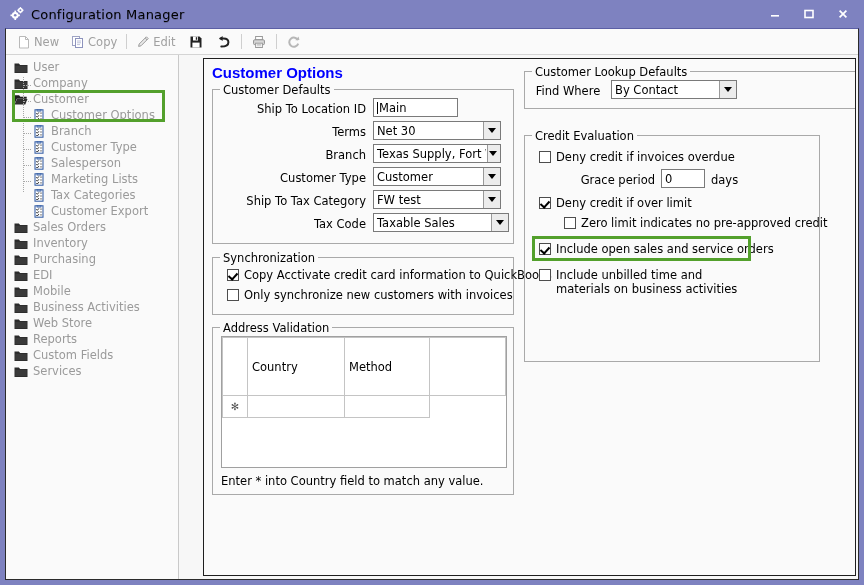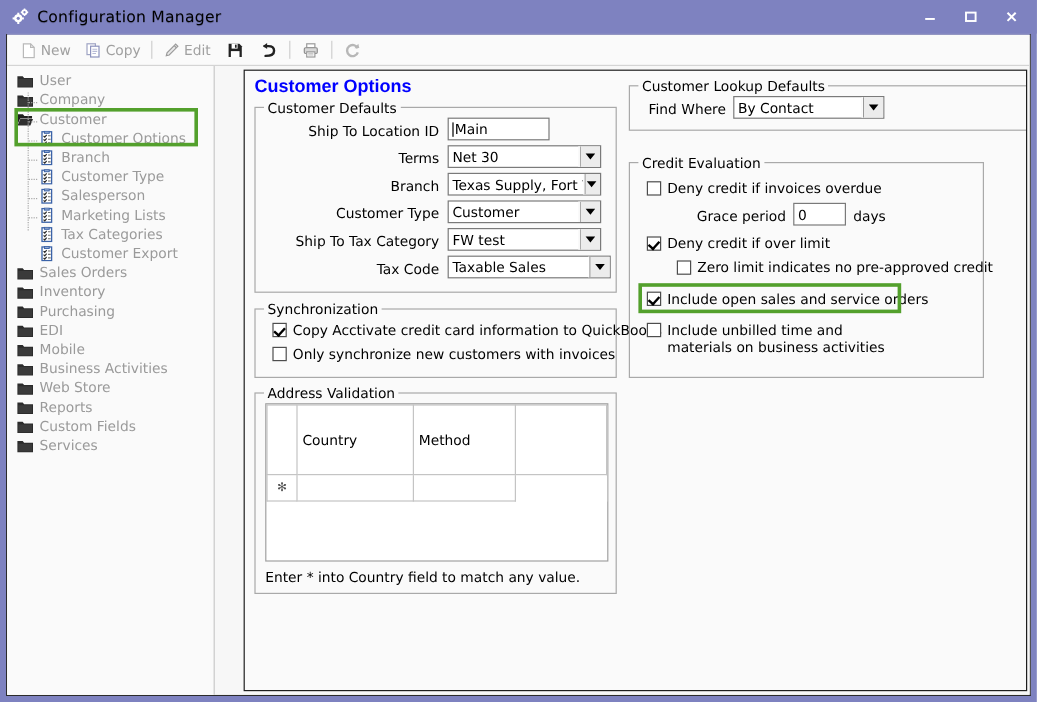--- a/index.html
+++ b/index.html
@@ -569,30 +569,30 @@
                 </tr>
               </tbody>
             </table>
           </div>
 
           <div class="grid-note" style="left:8px;top:146px;">Enter * into Country field to match any value.</div>
         </div>
 
         <div class="gbox" style="left:320px;top:12px;width:348px;height:38px;padding-left:44px;">
           <div class="gtitle">Customer Lookup Defaults</div>
-          <div class="fld-label" style="left:6px;top:12px;width:74px;text-align:right;">Find Where</div>
+          <div class="fld-label" style="left:6px;top:12px;width:74px;text-align:center;">Find Where</div>
           <div class="combo" style="left:86px;top:8px;width:126px;height:19px;">
             <span class="cval">By Contact</span>
             <span class="carrow">
                 <i></i>
               </span>
           </div>
         </div>
 
-        <div class="gbox" style="left:320px;top:76px;width:296px;height:180px;">
+        <div class="gbox" style="left:320px;top:76px;width:296px;height:227px;">
           <div class="gtitle">Credit Evaluation</div>
 
           <div class="cbrow" style="left:14px;top:14px;">
             <span class="cbox"></span>
             <span class="cblabel">Deny credit if invoices overdue</span>
           </div>
 
           <div class="fld-label" style="left:40px;top:37px;width:90px;">Grace period</div>
           <div class="txtbox" style="left:136px;top:33px;width:44px;height:19px;">
             <span>0</span>

